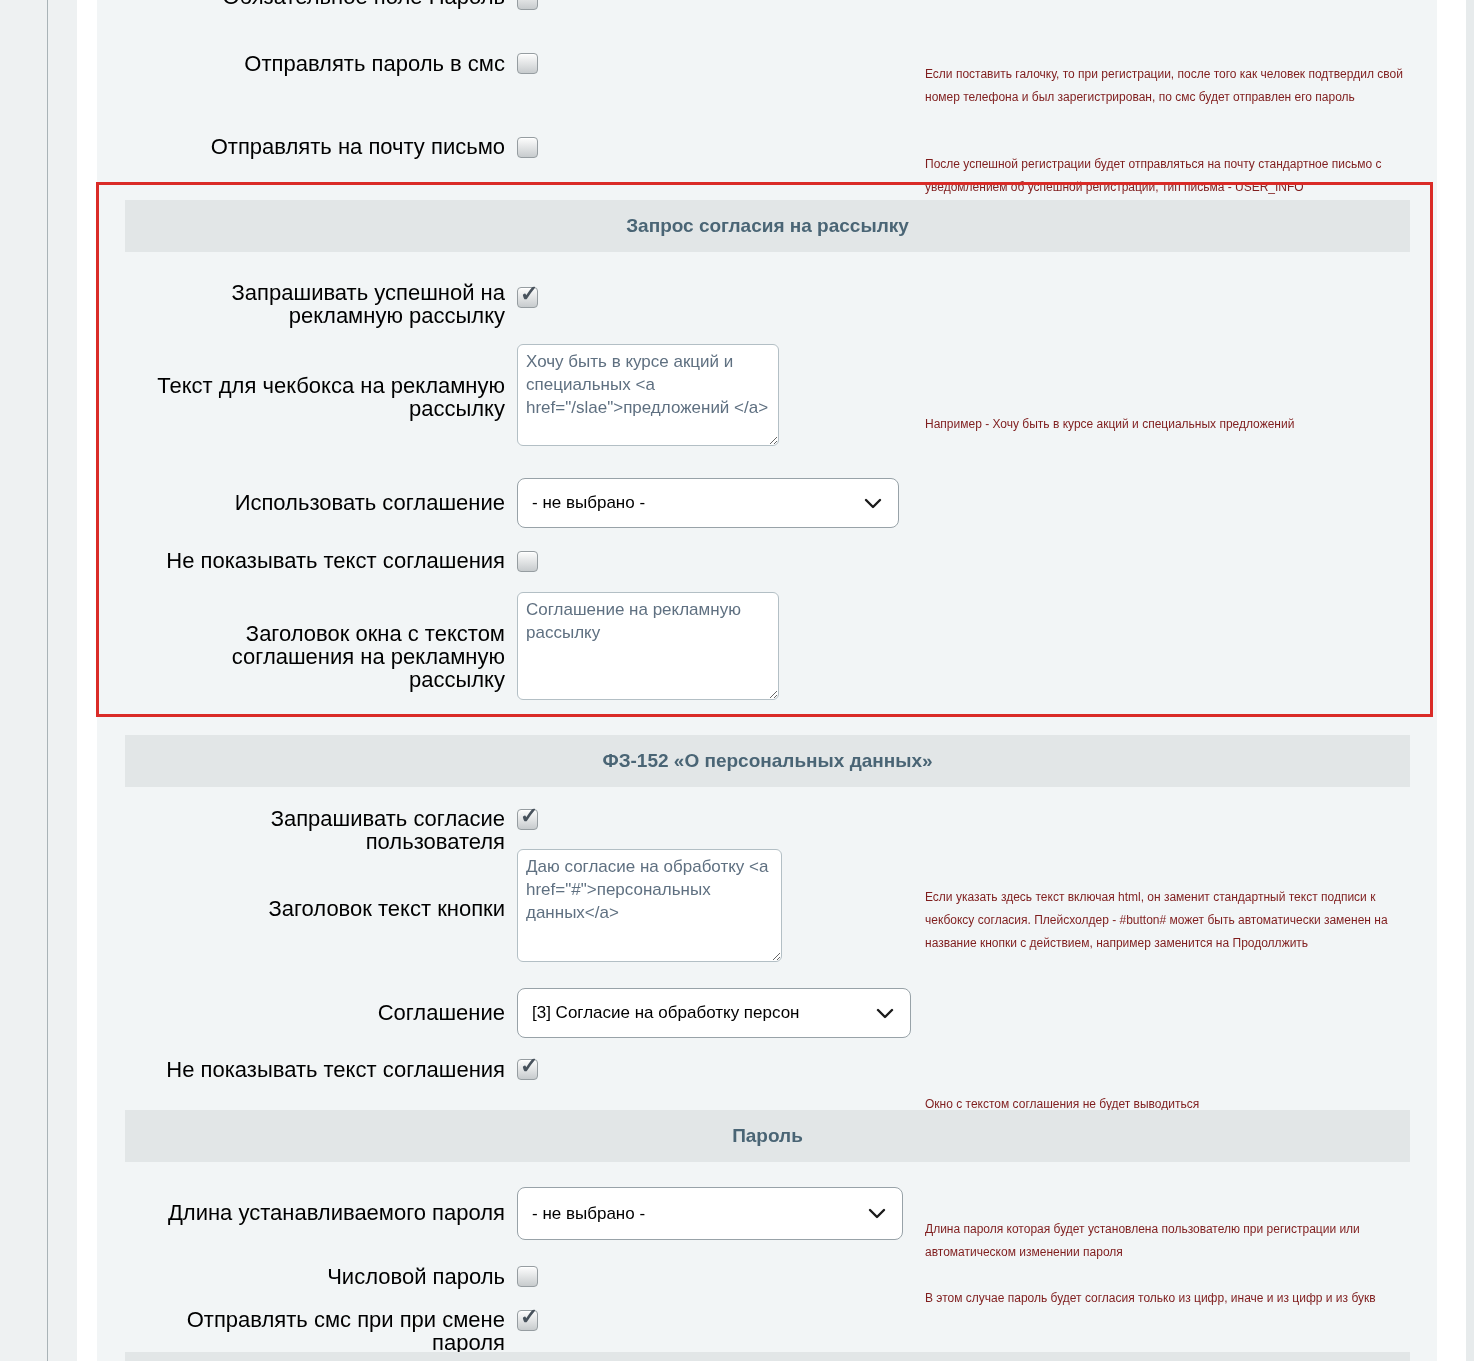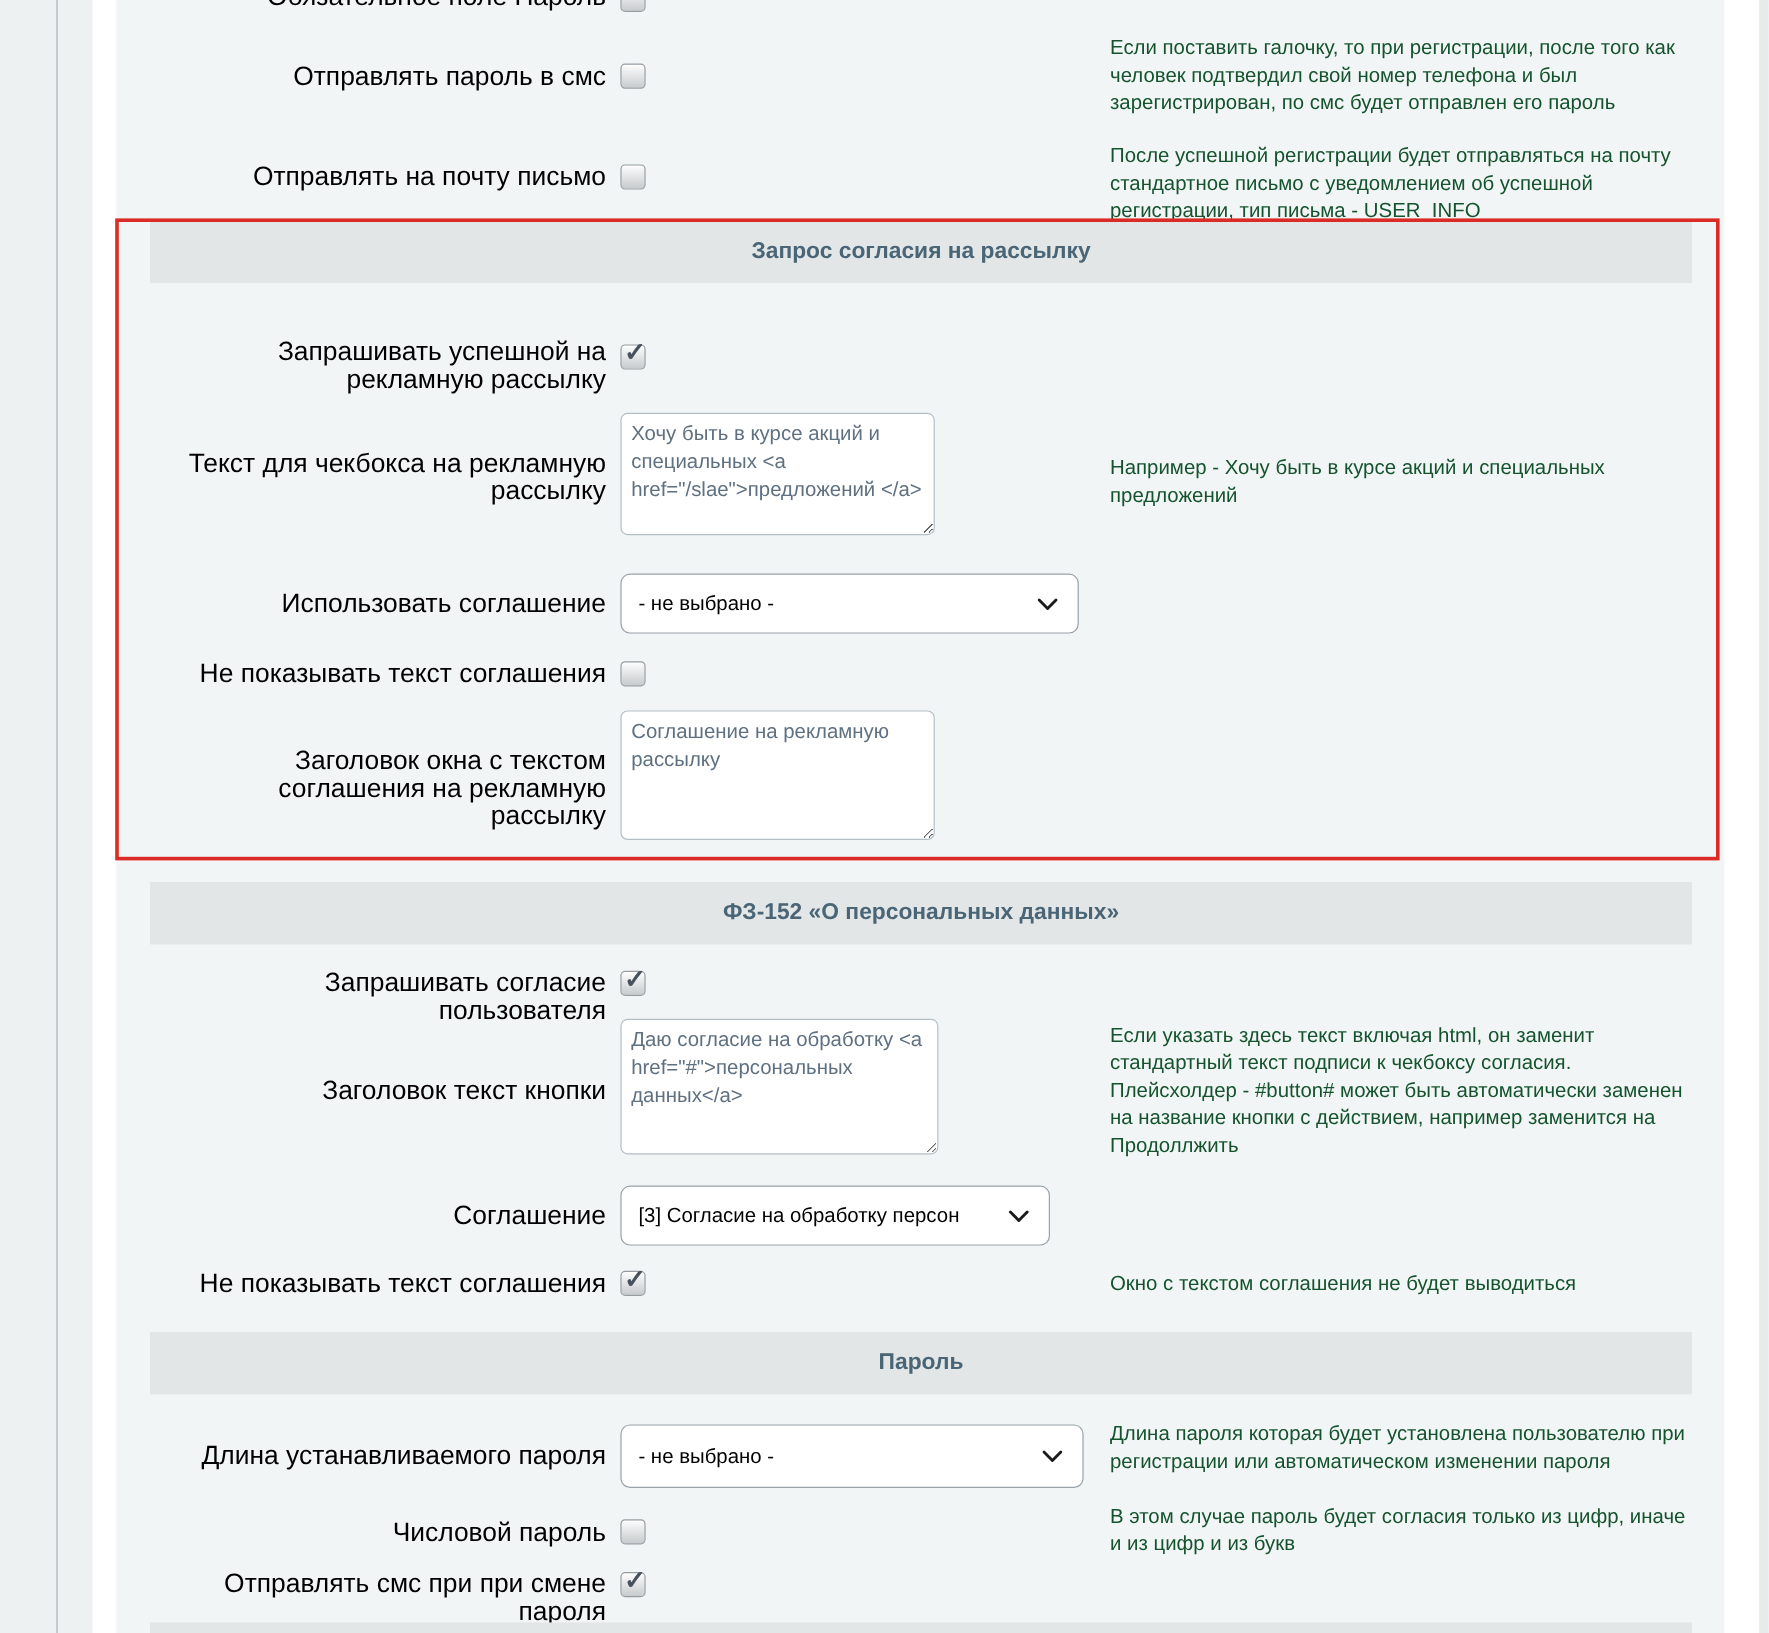--- a/index.html
+++ b/index.html
@@ -19,21 +19,21 @@
   
   .red-rect{position:absolute;left:96px;top:182px;width:1337px;height:535px;
     border:3px solid #da2b27;box-sizing:border-box;pointer-events:none;z-index:5;}
   
   .section-bar{position:absolute;left:125px;width:1285px;height:52px;background:#e2e6e7;
     color:#4a6575;font-size:19px;font-weight:bold;text-align:center;line-height:52px;}
   
   .label{position:absolute;left:143px;width:362px;text-align:right;
     font-size:22px;line-height:23px;color:#000;}
   
-  .desc{position:absolute;left:925px;width:480px;font-size:17px;line-height:23px;color:#14532d;}
+  .desc{position:absolute;left:925px;width:480px;font-size:12px;line-height:23px;color:#7f1d1d;margin-top:35px;}
   .desc b{font-weight:normal;}
   
   .cb{position:absolute;left:517px;width:21px;height:21px;box-sizing:border-box;
     border:1px solid #969da1;border-radius:4px;
     background:linear-gradient(#fdfdfd,#c7cbcd);
     box-shadow:inset 0 1px 0 rgba(255,255,255,.85);cursor:pointer;}
   .cb.checked::after{content:"\2713";position:absolute;left:2px;top:-7px;
     font-size:22px;font-weight:bold;color:#48525c;}
   
   .select{position:absolute;left:517px;height:50px;box-sizing:border-box;
@@ -62,21 +62,21 @@
 <div class="label" style="top:52px">Отправлять пароль в смс</div>
 <span class="cb" style="top:53px"></span>
 <div class="desc" style="top:28px">Если поставить галочку, то при регистрации, после того как человек подтвердил свой номер телефона и был зарегистрирован, по смс будет отправлен его пароль</div>
 
 <div class="label" style="top:135px">Отправлять на почту письмо</div>
 <span class="cb" style="top:137px"></span>
 <div class="desc" style="top:118px">После успешной регистрации будет отправляться на почту стандартное письмо с уведомлением об успешной регистрации, тип письма - USER_INFO</div>
 
 <div class="red-rect"></div>
 
-<div class="section-bar" style="top:184px">Запрос согласия на рассылку</div>
+<div class="section-bar" style="top:200px">Запрос согласия на рассылку</div>
 
 <div class="label" style="top:281px">Запрашивать успешной на рекламную рассылку</div>
 <span class="cb checked" style="top:287px"></span>
 
 <div class="label" style="top:374px">Текст для чекбокса на рекламную рассылку</div>
 <textarea class="ta" style="top: 344px; width: 262px; height: 102px;">Хочу быть в курсе акций и специальных &lt;a href="/slae"&gt;предложений &lt;/a&gt;</textarea>
 <div class="desc" style="top:378px">Например - Хочу быть в курсе акций и специальных предложений</div>
 
 <div class="label" style="top:491px">Использовать соглашение</div>
 <div class="select" style="top:478px;width:382px">
@@ -95,21 +95,21 @@
 <div class="section-bar" style="top:735px">ФЗ-152 «О персональных данных»</div>
 
 <div class="label" style="top:807px">Запрашивать согласие пользователя</div>
 <span class="cb checked" style="top:809px"></span>
 
 <div class="label" style="top:897px">Заголовок текст кнопки</div>
 <textarea class="ta" style="top: 849px; width: 265px; height: 113px;">Даю согласие на обработку &lt;a href="#"&gt;персональных данных&lt;/a&gt;</textarea>
 <div class="desc" style="top:851px"><span>Если указать здесь текст включая html, он заменит стандартный текст подписи к чекбоксу согласия. Плейсхолдер - </span><b>#button#</b><span> может быть автоматически заменен на название кнопки с действием, например заменится на Продоллжить</span></div>
 
 <div class="label" style="top:1001px">Соглашение</div>
-<div class="select" style="top:988px;width:358px">
+<div class="select" style="top:988px;width:394px">
   <span>[3] Согласие на обработку персон</span>
   <svg class="chev" viewBox="0 0 18 11" width="18" height="11">
       <polyline points="2,2 9,9 16,2"></polyline>
     </svg>
 </div>
 
 <div class="label" style="top:1058px">Не показывать текст соглашения</div>
 <span class="cb checked" style="top:1059px"></span>
 <div class="desc" style="top:1058px">Окно с текстом соглашения не будет выводиться</div>
 

